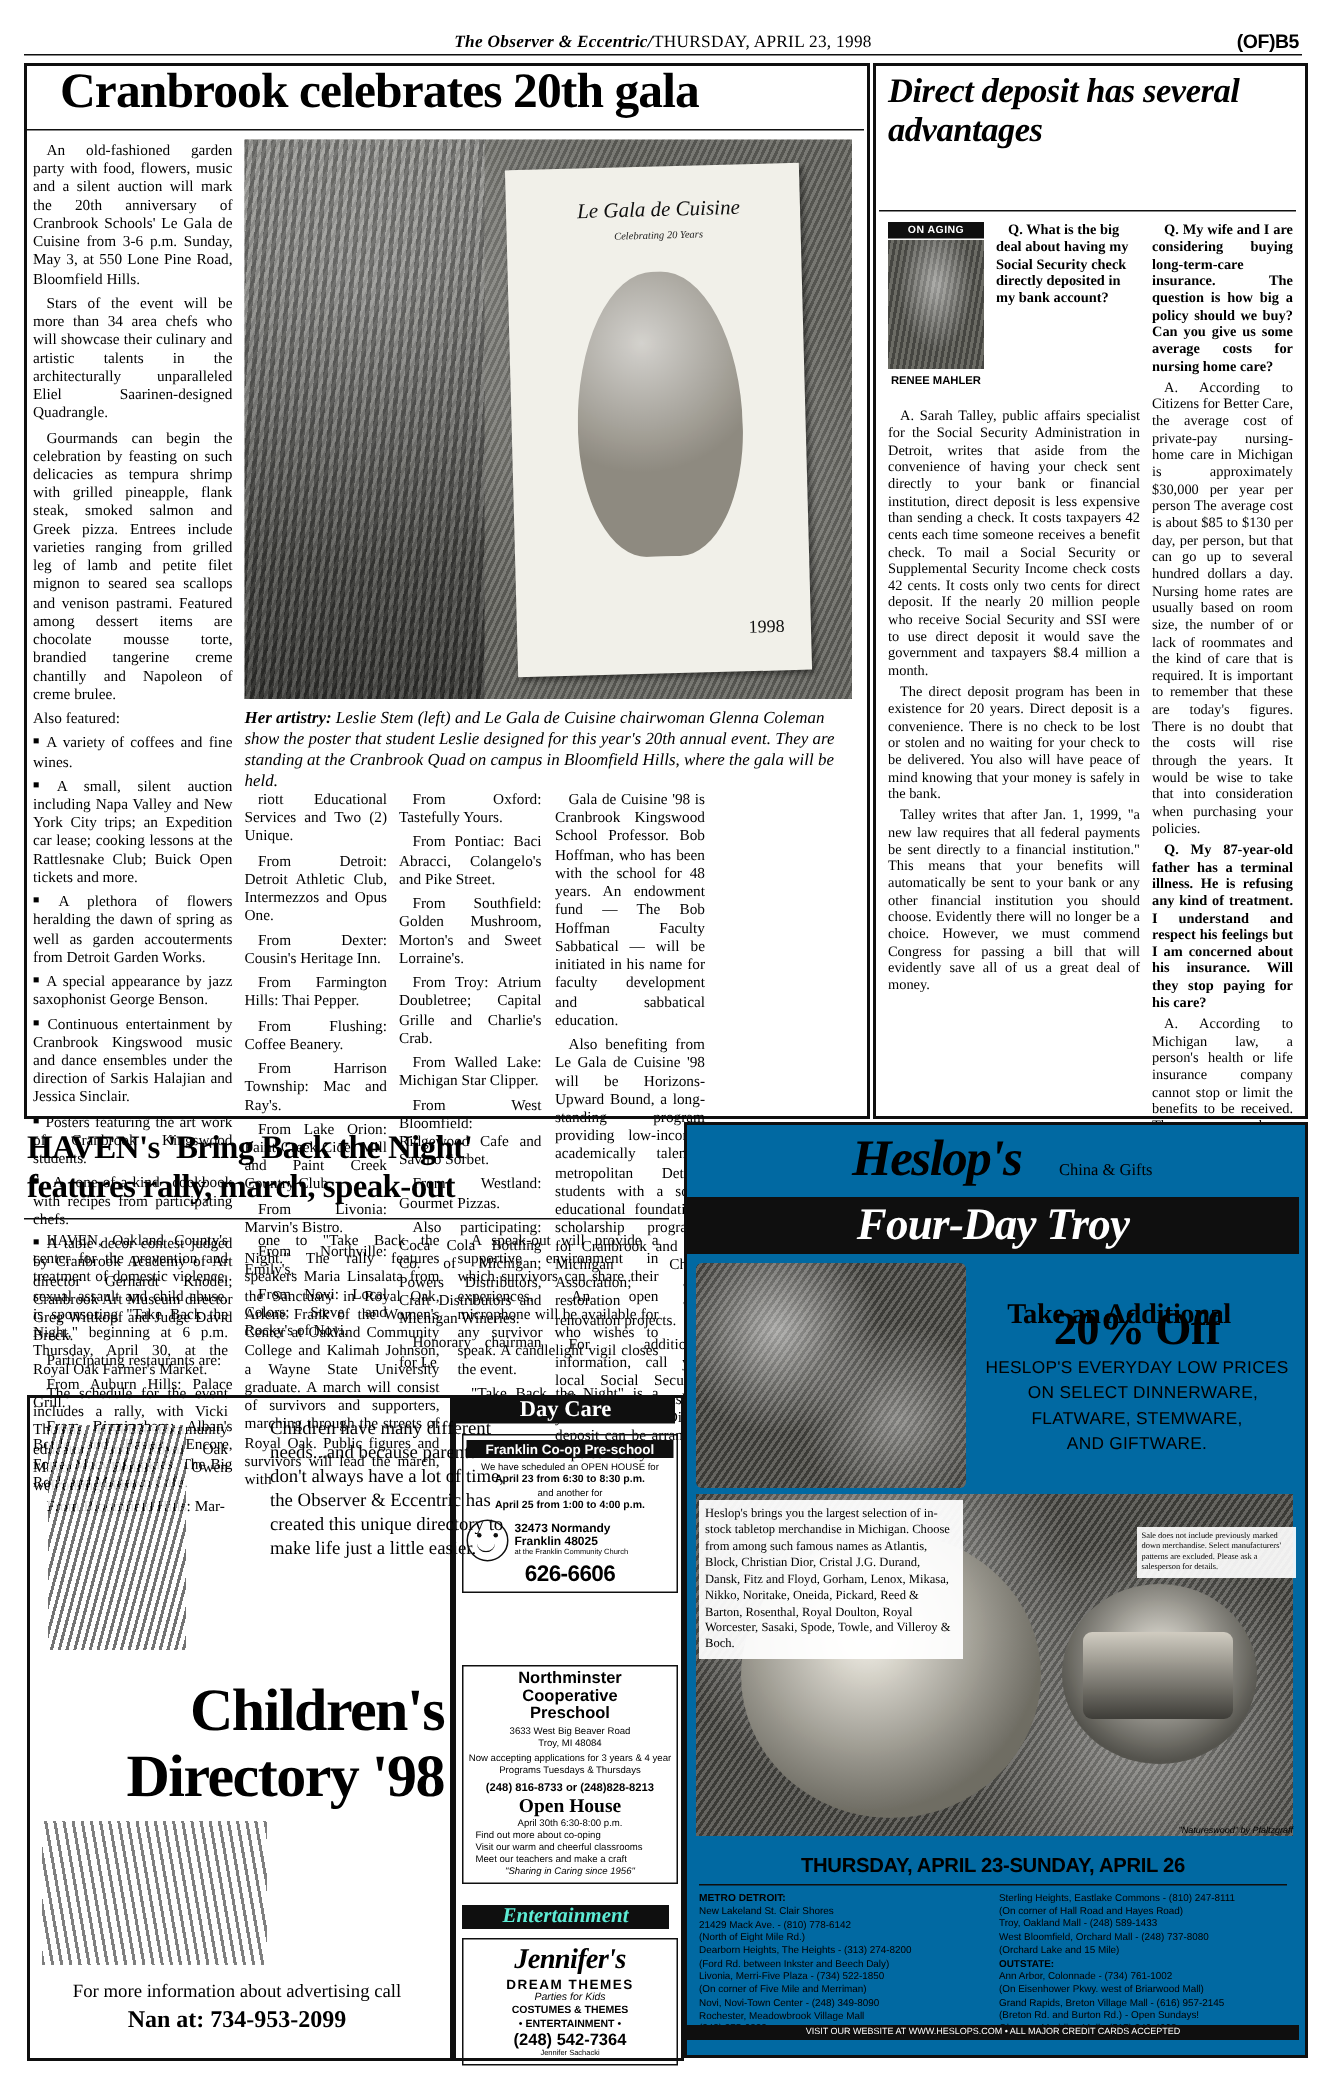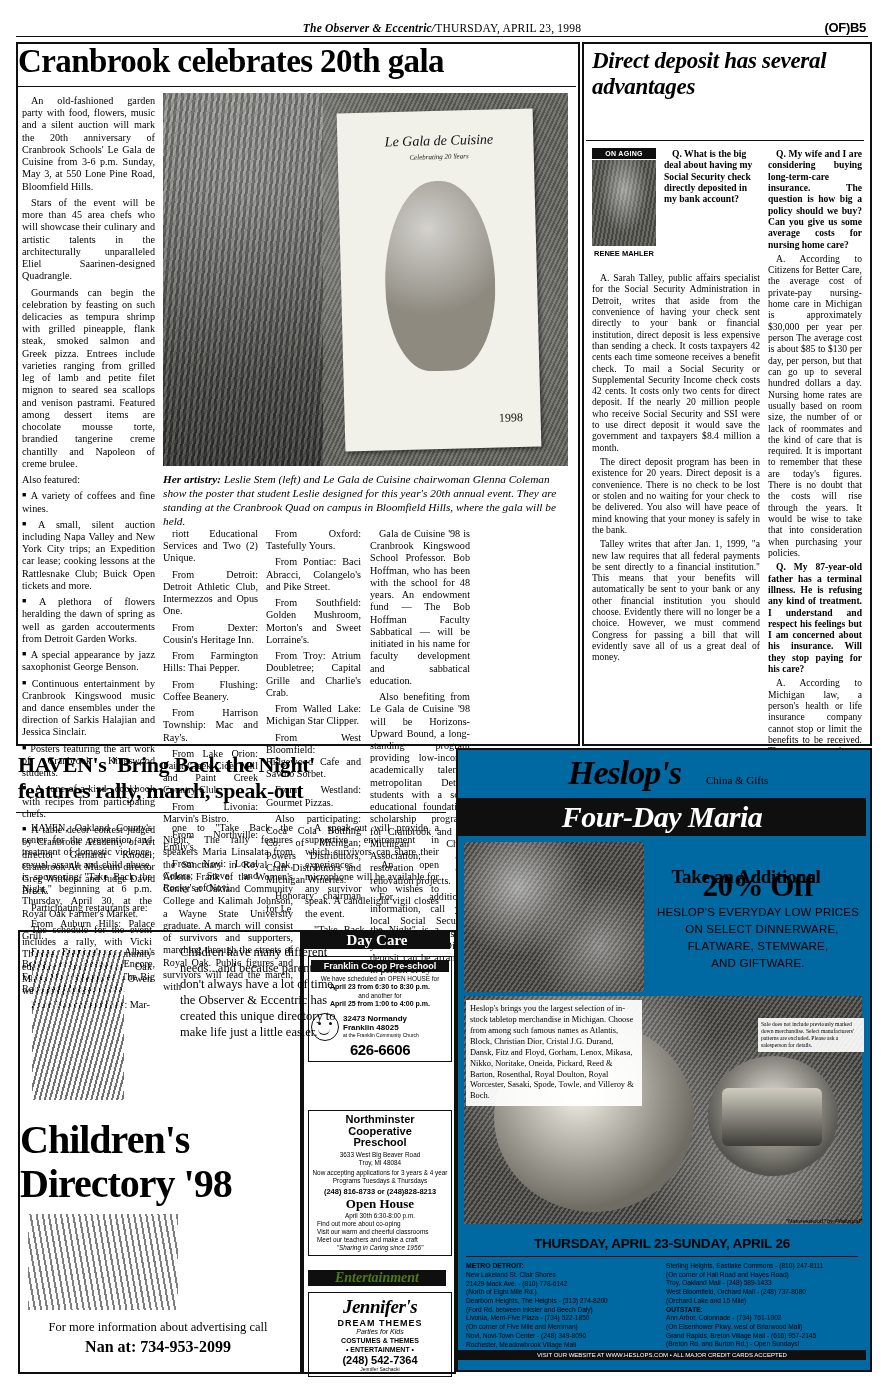--- a/index.html
+++ b/index.html
@@ -17,21 +17,21 @@
   .masthead .plain{font-style:normal;}
   .folio{
     position:absolute;top:20px;right:18px;font-family:"Liberation Sans",sans-serif;
     font-weight:bold;font-size:13px;letter-spacing:-.3px;
   }
   .rule{position:absolute;background:#111;}
   
   .hl-cranbrook{
     position:absolute;left:18px;top:44px;width:556px;
     font-family:"Liberation Serif",serif;font-weight:bold;font-size:33px;
-    letter-spacing:-.6px;line-height:1.05;
+    letter-spacing:-.6px;line-height:1.05;padding-left:22px;
   }
   .box-cranbrook{position:absolute;left:16px;top:42px;width:560px;height:700px;border:2px solid #111;}
   .photo{
     position:absolute;background:#6e6e68;overflow:hidden;
     background-image:
       radial-gradient(circle at 20% 25%, rgba(255,255,255,.28), rgba(0,0,0,0) 45%),
       radial-gradient(circle at 70% 60%, rgba(255,255,255,.22), rgba(0,0,0,0) 40%),
       repeating-linear-gradient(115deg, rgba(0,0,0,.22) 0 2px, rgba(255,255,255,.07) 2px 4px);
   }
   .cap{font-family:"Liberation Serif",serif;font-size:11.3px;line-height:1.25;font-style:italic;}
@@ -87,33 +87,33 @@
     background-image:
       radial-gradient(circle at 30% 30%, rgba(255,255,255,.5), rgba(0,0,0,0) 42%),
       radial-gradient(circle at 75% 70%, rgba(255,255,255,.35), rgba(0,0,0,0) 38%),
       repeating-linear-gradient(125deg, rgba(0,0,0,.3) 0 2px, rgba(255,255,255,.1) 2px 4px);
   }
   .storelist{font-family:"Liberation Sans",sans-serif;font-size:6.6px;line-height:1.32;}
   .storelist b{font-size:6.8px;}
   
   .ad-kids{position:absolute;left:18px;top:930px;width:280px;height:440px;border:2px solid #111;}
   .kids-title{
-    font-family:"Liberation Serif",serif;font-weight:bold;font-size:40px;text-align:left;
+    font-family:"Liberation Serif",serif;font-weight:bold;font-size:40px;text-align:right;
     letter-spacing:-1px;line-height:.98;
   }
   .kids-body{font-family:"Liberation Serif",serif;font-size:12.5px;line-height:1.28;}
   .ad-daycare{position:absolute;left:302px;top:930px;width:150px;height:440px;border:2px solid #111;}
   .dc-head{
     font-family:"Liberation Serif",serif;font-weight:bold;font-size:15px;text-align:center;
     background:#111;color:#fff;
   }
   .mini{font-family:"Liberation Sans",sans-serif;font-size:6.4px;line-height:1.25;text-align:center;}
   .mini b{font-size:7px;}
   .phonebig{font-family:"Liberation Sans",sans-serif;font-weight:bold;font-size:15px;text-align:center;letter-spacing:-.4px;}
-  .ent-logo{font-family:"Liberation Serif",serif;font-style:italic;font-weight:bold;font-size:14px;text-align:center;background:#111;color:#4d7c0f;}
+  .ent-logo{font-family:"Liberation Serif",serif;font-style:italic;font-weight:bold;font-size:14px;text-align:center;background:#111;color:#5eead4;}
   .jen{font-family:"Liberation Serif",serif;font-style:italic;font-weight:bold;font-size:19px;text-align:center;letter-spacing:-.5px;}
 </style>
 </head>
 <body>
 
 <div class="page">
 
   <div class="masthead">
     <b>The Observer &amp; Eccentric/</b><span class="plain">THURSDAY, APRIL 23, 1998</span>
   </div>
@@ -136,21 +136,21 @@
     <div style="position:absolute;left:300px;top:318px;width:60px;text-align:right;font-family:'Liberation Serif',serif;font-size:12px;transform:rotate(-1.5deg);color:#111;">1998</div>
   </div>
 
   <div class="cap" style="position:absolute;left:163px;top:472px;width:405px;">
     <b>Her artistry:</b>
     <span>Leslie Stem (left) and Le Gala de Cuisine chairwoman Glenna Coleman show the poster that student Leslie designed for this year's 20th annual event. They are standing at the Cranbrook Quad on campus in Bloomfield Hills, where the gala will be held.</span>
   </div>
 
   <div class="col" style="position:absolute;left:22px;top:95px;width:133px;">
     <p>An old-fashioned garden party with food, flowers, music and a silent auction will mark the 20th anniversary of Cranbrook Schools' Le Gala de Cuisine from 3-6 p.m. Sunday, May 3, at 550 Lone Pine Road, Bloomfield Hills.</p>
-    <p>Stars of the event will be more than 45 area chefs who will showcase their culinary and artistic talents in the architecturally unparalleled Eliel Saarinen-designed Quadrangle.</p>
+    <p>Stars of the event will be more than 34 area chefs who will showcase their culinary and artistic talents in the architecturally unparalleled Eliel Saarinen-designed Quadrangle.</p>
     <p>Gourmands can begin the celebration by feasting on such delicacies as tempura shrimp with grilled pineapple, flank steak, smoked salmon and Greek pizza. Entrees include varieties ranging from grilled leg of lamb and petite filet mignon to seared sea scallops and venison pastrami. Featured among dessert items are chocolate mousse torte, brandied tangerine creme chantilly and Napoleon of creme brulee.</p>
     <p class="noind">Also featured:</p>
     <p class="sq noind">A variety of coffees and fine wines.</p>
     <p class="sq noind">A small, silent auction including Napa Valley and New York City trips; an Expedition car lease; cooking lessons at the Rattlesnake Club; Buick Open tickets and more.</p>
     <p class="sq noind">A plethora of flowers heralding the dawn of spring as well as garden accouterments from Detroit Garden Works.</p>
     <p class="sq noind">A special appearance by jazz saxophonist George Benson.</p>
     <p class="sq noind">Continuous entertainment by Cranbrook Kingswood music and dance ensembles under the direction of Sarkis Halajian and Jessica Sinclair.</p>
     <p class="sq noind">Posters featuring the art work of Cranbrook Kingswood students.</p>
     <p class="sq noind">A one-of-a-kind cookbook with recipes from participating chefs.</p>
     <p class="sq noind">A table decor contest judged by Cranbrook Academy of Art director Gerhardt Knodel; Cranbrook Art Museum director Greg Wittkopf and Judge David Breck.</p>
@@ -231,21 +231,21 @@
     <p>one to "Take Back the Night." The rally features speakers Maria Linsalata from the Sanctuary in Royal Oak, Arlene Frank of the Women's Center at Oakland Community College and Kalimah Johnson, a Wayne State University graduate. A march will consist of survivors and supporters, marching through the streets of Royal Oak. Public figures and survivors will lead the march, with</p>
   </div>
   <div class="col" style="position:absolute;left:305px;top:822px;width:134px;">
     <p>A speak-out will provide a supportive environment in which survivors can share their experiences. An open microphone will be available for any survivor who wishes to speak. A candlelight vigil closes the event.</p>
     <p>"Take Back the Night" is a national event, promoted locally.</p>
   </div>
 
   <div class="ad-heslop">
     <div style="position:absolute;left:110px;top:4px;" class="heslop-logo">Heslop's</div>
     <div style="position:absolute;left:248px;top:24px;font-family:'Liberation Serif',serif;font-size:11px;">China &amp; Gifts</div>
-    <div class="fourday" style="position:absolute;left:0;top:48px;width:408px;">Four-Day Maria</div>
+    <div class="fourday" style="position:absolute;left:0;top:48px;width:408px;">Four-Day Troy</div>
 
     <div style="position:absolute;left:184px;top:96px;width:208px;text-align:center;font-family:'Liberation Serif',serif;font-weight:bold;font-size:19px;letter-spacing:-.3px;margin-top:20px;">Take an Additional</div>
     <div style="position:absolute;left:196px;top:118px;width:208px;text-align:center;font-family:'Liberation Serif',serif;font-weight:bold;font-size:31px;letter-spacing:-.5px;">20% Off</div>
     <div class="heslop-mid" style="position:absolute;left:196px;top:156px;width:208px;">HESLOP'S EVERYDAY LOW PRICES</div>
     <div class="heslop-mid" style="position:absolute;left:200px;top:173px;width:208px;">ON SELECT DINNERWARE,</div>
     <div class="heslop-mid" style="position:absolute;left:196px;top:190px;width:208px;">FLATWARE, STEMWARE,</div>
     <div class="heslop-mid" style="position:absolute;left:196px;top:207px;width:208px;">AND GIFTWARE.</div>
 
     <div class="heslop-photo" style="left:6px;top:92px;width:180px;height:150px;border-radius:4px;"></div>
     <div class="heslop-photo" style="left:6px;top:246px;width:398px;height:228px;">

